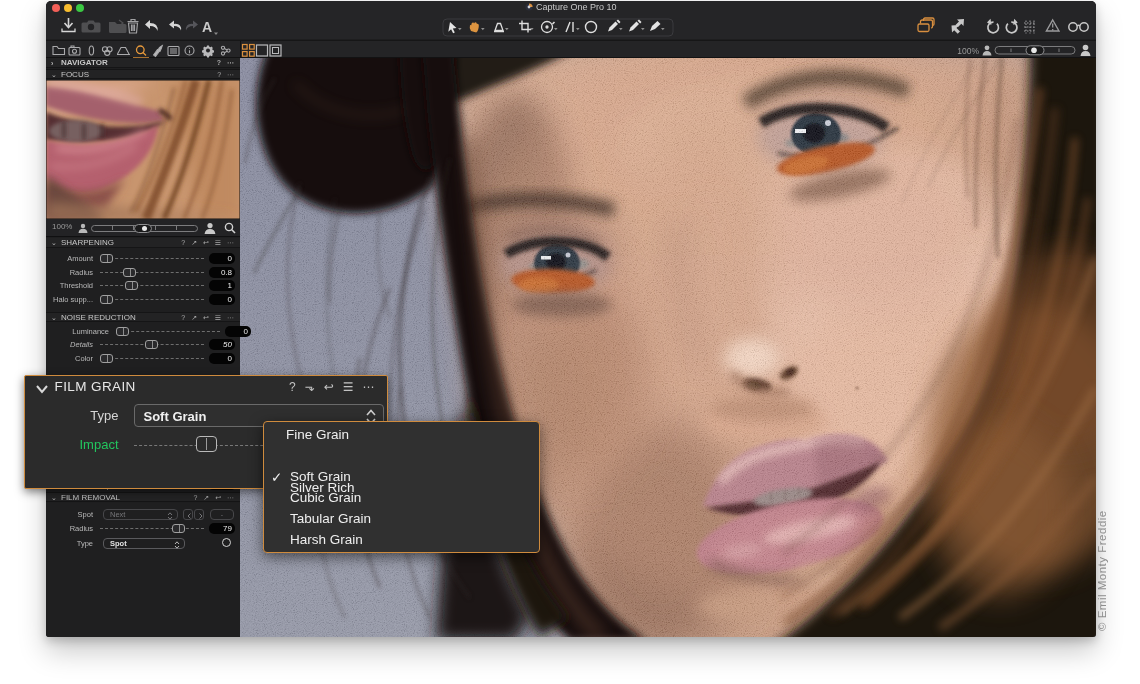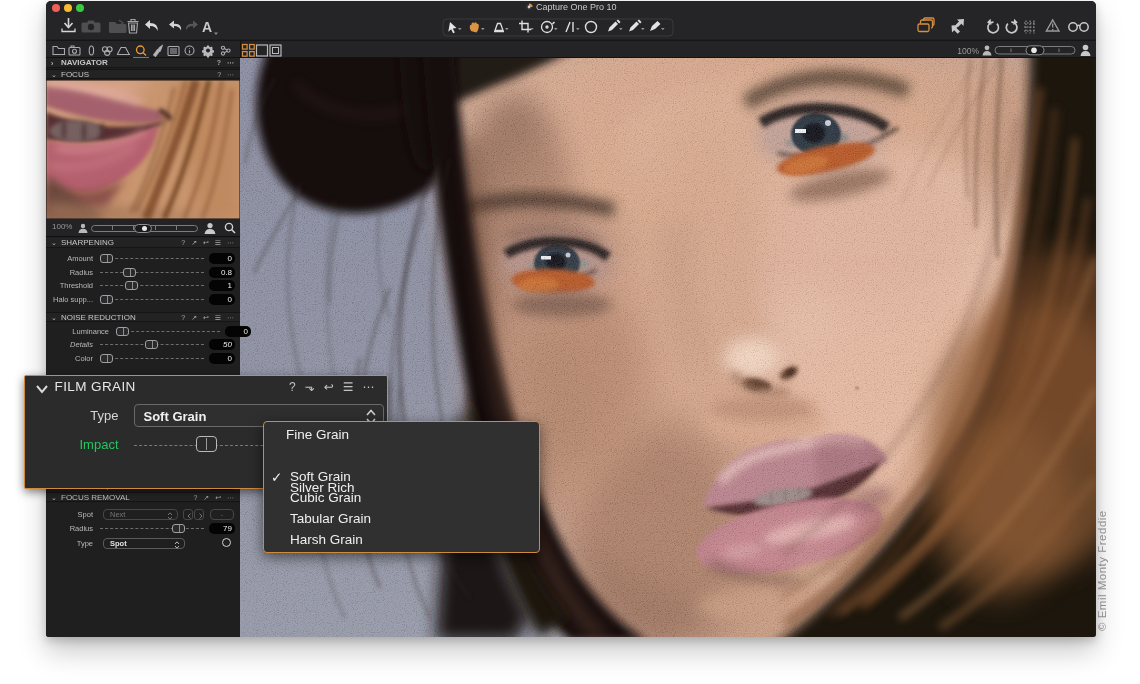--- a/index.html
+++ b/index.html
@@ -509,21 +509,21 @@
       </div>
 
     <div class="row" style="top:424px;">
         <div class="track" style="top:4px;"></div>
         <div class="handle" style="left:54px;top:0;height:7px;"></div>
         <div class="vbox" style="top:0;height:8px;line-height:8px;font-size:7px;">0</div>
       </div>
 
     <div class="sechead" style="position:absolute;top:434px;width:100%;border-top:1px solid #151516;">
       <span class="chev">⌄</span>
-        <span class="tt">FOCUS REMOVAL</span>
+        <span class="tt">FILM REMOVAL</span>
       <span class="hicons">? ↗ ↩ ⋯</span>
     </div>
     <div class="row" style="top:449.5px;">
         <span class="rlabel">Spot</span>
       <div style="position:absolute;left:57px;top:1px;width:75px;height:11px;border:1px solid #47474a;border-radius:4px;color:#767679;font-size:7.5px;line-height:10px;padding-left:6px;">Next<svg style="position:absolute;right:4px;top:2px;" width="6" height="8">
             <path d="M1 3 L3 0.8 L5 3 M1 5 L3 7.2 L5 5" stroke="#767679" stroke-width="1" fill="none"></path>
           </svg></div>
       <div style="position:absolute;left:137px;top:1px;width:10px;height:11px;border:1px solid #47474a;border-radius:3px;">
           <svg style="position:absolute;left:2.5px;top:3px;" width="5" height="6">
             <path d="M3.5 0.5 L1 3 L3.5 5.5" stroke="#767679" stroke-width="1" fill="none"></path>

